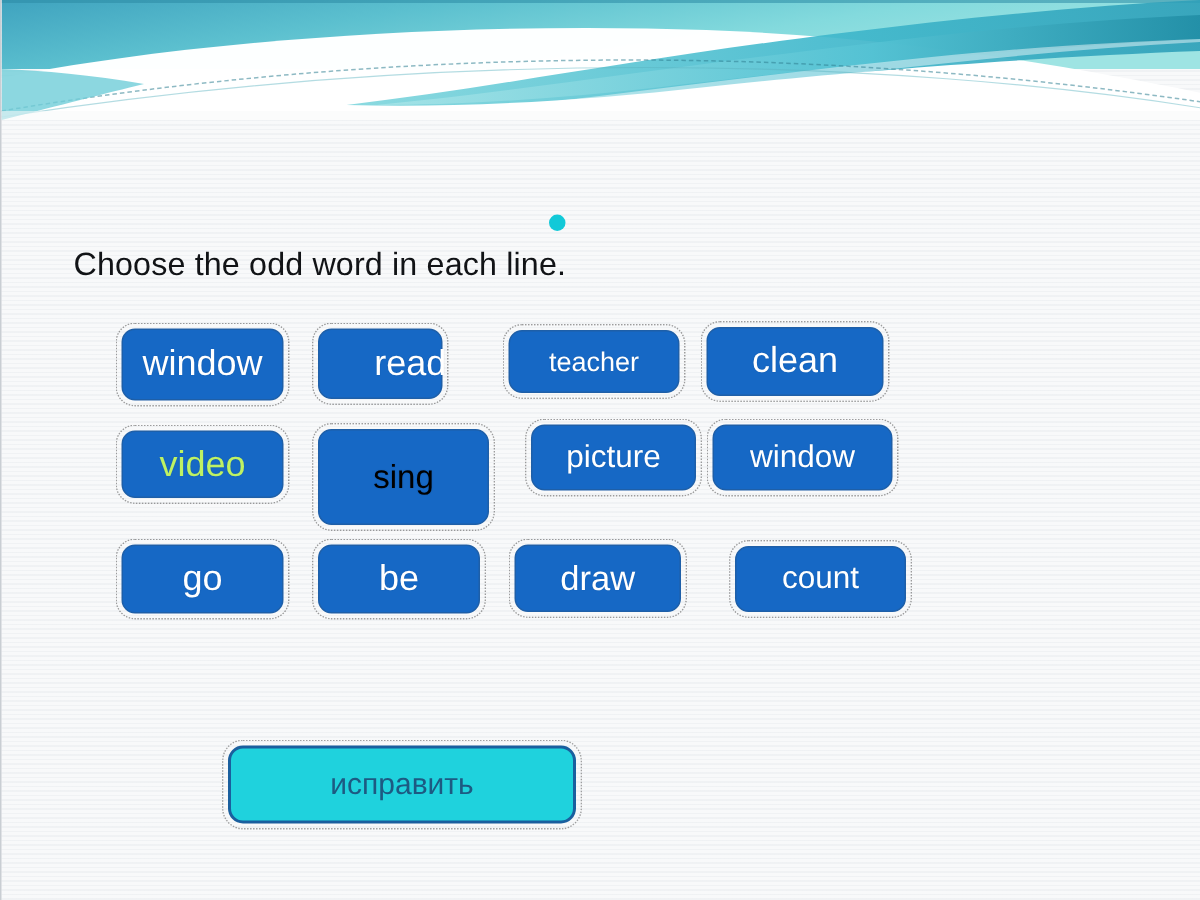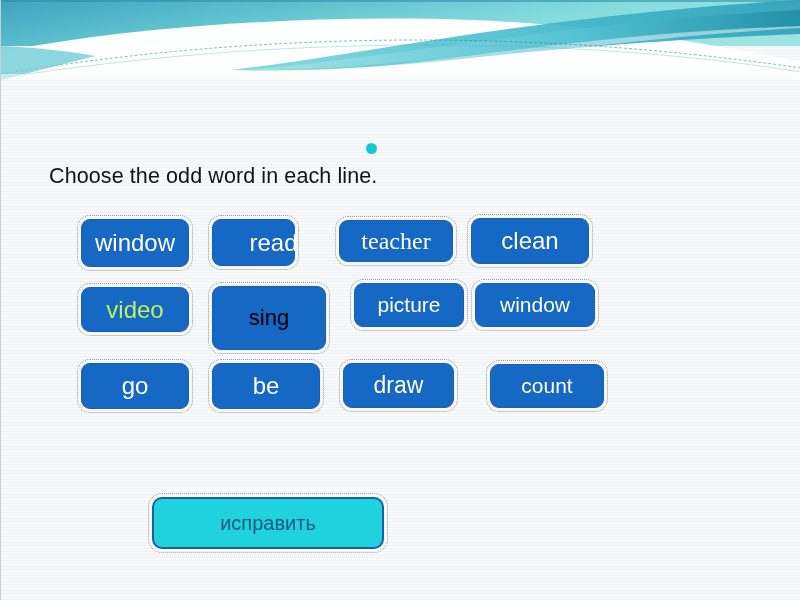--- a/index.html
+++ b/index.html
@@ -132,21 +132,21 @@
   </div>
 
   <div id="word-grid">
       <div class="word-row">
         <div class="wbtn" style="left: 80px; top: 219px; width: 108px; height: 48px; font-size: 24px; background: rgb(22, 104, 197); border-color: rgb(30, 95, 168); color: rgb(255, 255, 255);">
           <span>window</span>
         </div>
         <div class="wbtn" style="left: 211px; top: 219px; width: 83px; height: 47px; font-size: 24px; background: rgb(22, 104, 197); border-color: rgb(30, 95, 168); color: rgb(255, 255, 255); padding-left: 40px;">
           <span>read</span>
         </div>
-        <div class="wbtn" style="left: 338px; top: 220px; width: 114px; height: 42px; font-size: 24px; background: rgb(22, 104, 197); border-color: rgb(30, 95, 168); color: rgb(255, 255, 255); font-family: Liberation Serif, serif;">
+        <div class="wbtn" style="left: 338px; top: 220px; width: 114px; height: 42px; font-size: 18px; background: rgb(22, 104, 197); border-color: rgb(30, 95, 168); color: rgb(255, 255, 255);">
           <span>teacher</span>
         </div>
         <div class="wbtn" style="left: 470px; top: 218px; width: 118px; height: 46px; font-size: 24px; background: rgb(22, 104, 197); border-color: rgb(30, 95, 168); color: rgb(255, 255, 255);">
           <span>clean</span>
         </div>
       </div>
       <div class="word-row">
         <div class="wbtn" style="left: 80px; top: 287px; width: 108px; height: 45px; font-size: 24px; background: rgb(22, 104, 197); border-color: rgb(30, 95, 168); color: #bef264;">
           <span>video</span>
         </div>

